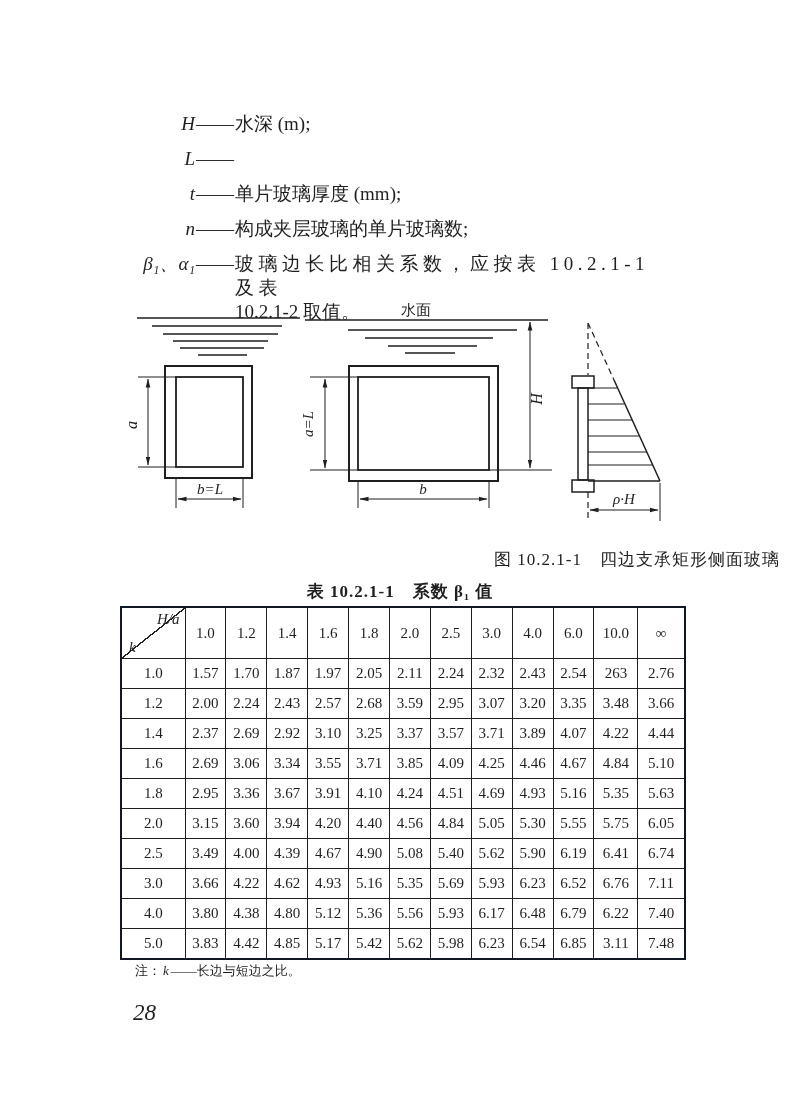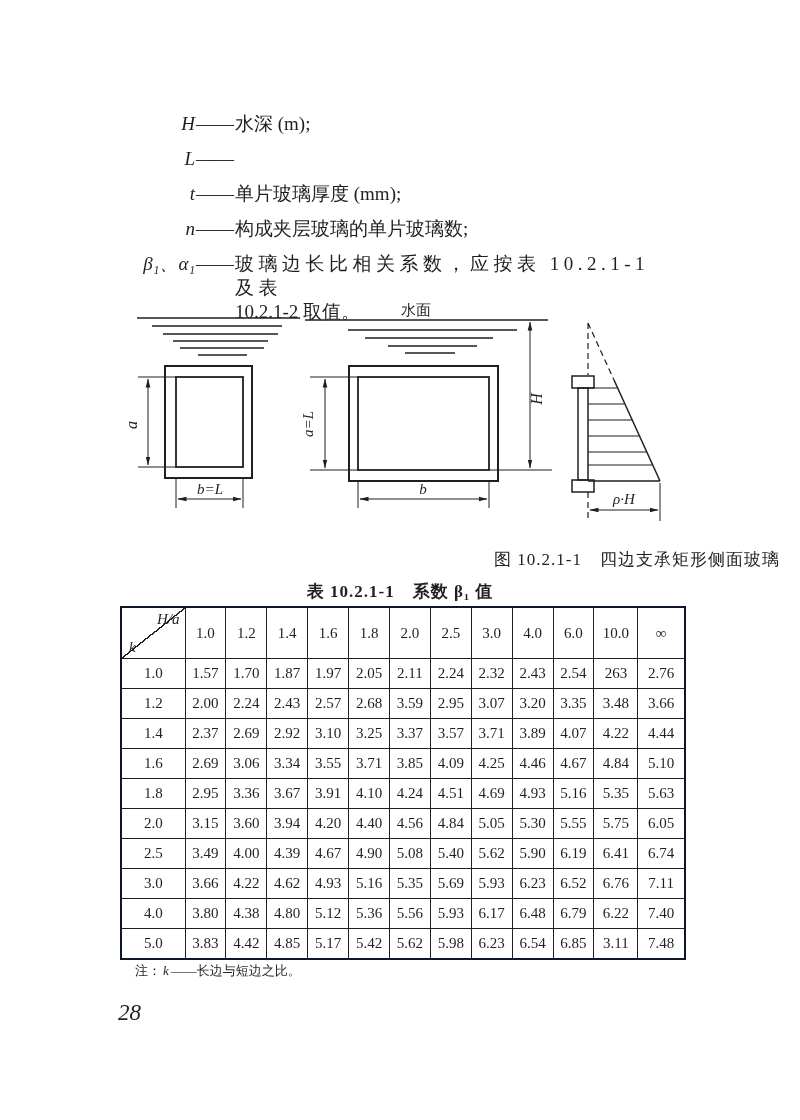--- a/index.html
+++ b/index.html
@@ -32,21 +32,21 @@
   table.beta tr.head td{height:50px;font-size:15px;}
   .corner{position:relative;
     background:linear-gradient(to bottom right,
       rgba(0,0,0,0) calc(50% - 0.7px), #1f1f1f calc(50% - 0.7px),
       #1f1f1f calc(50% + 0.7px), rgba(0,0,0,0) calc(50% + 0.7px));}
   .corner .tr{position:absolute;top:3px;right:5px;font-style:italic;font-size:15px;}
   .corner .bl{position:absolute;bottom:2px;left:7px;font-style:italic;font-size:15px;}
   
   .note{position:absolute;left:135px;top:962px;font-size:13px;}
   .note .sym{font-style:italic;padding:0 2px;}
-  .pagenum{position:absolute;left:118px;top:1000px;font-size:23px;font-style:italic;}
+  .pagenum{position:absolute;left:133px;top:1000px;font-size:23px;font-style:italic;}
 </style>
 </head>
 <body>
 
 <div class="page">
 
   <div class="defs">
       <div class="def-row">
         <span class="def-sym">H</span>
         <span class="def-dash">——</span>

